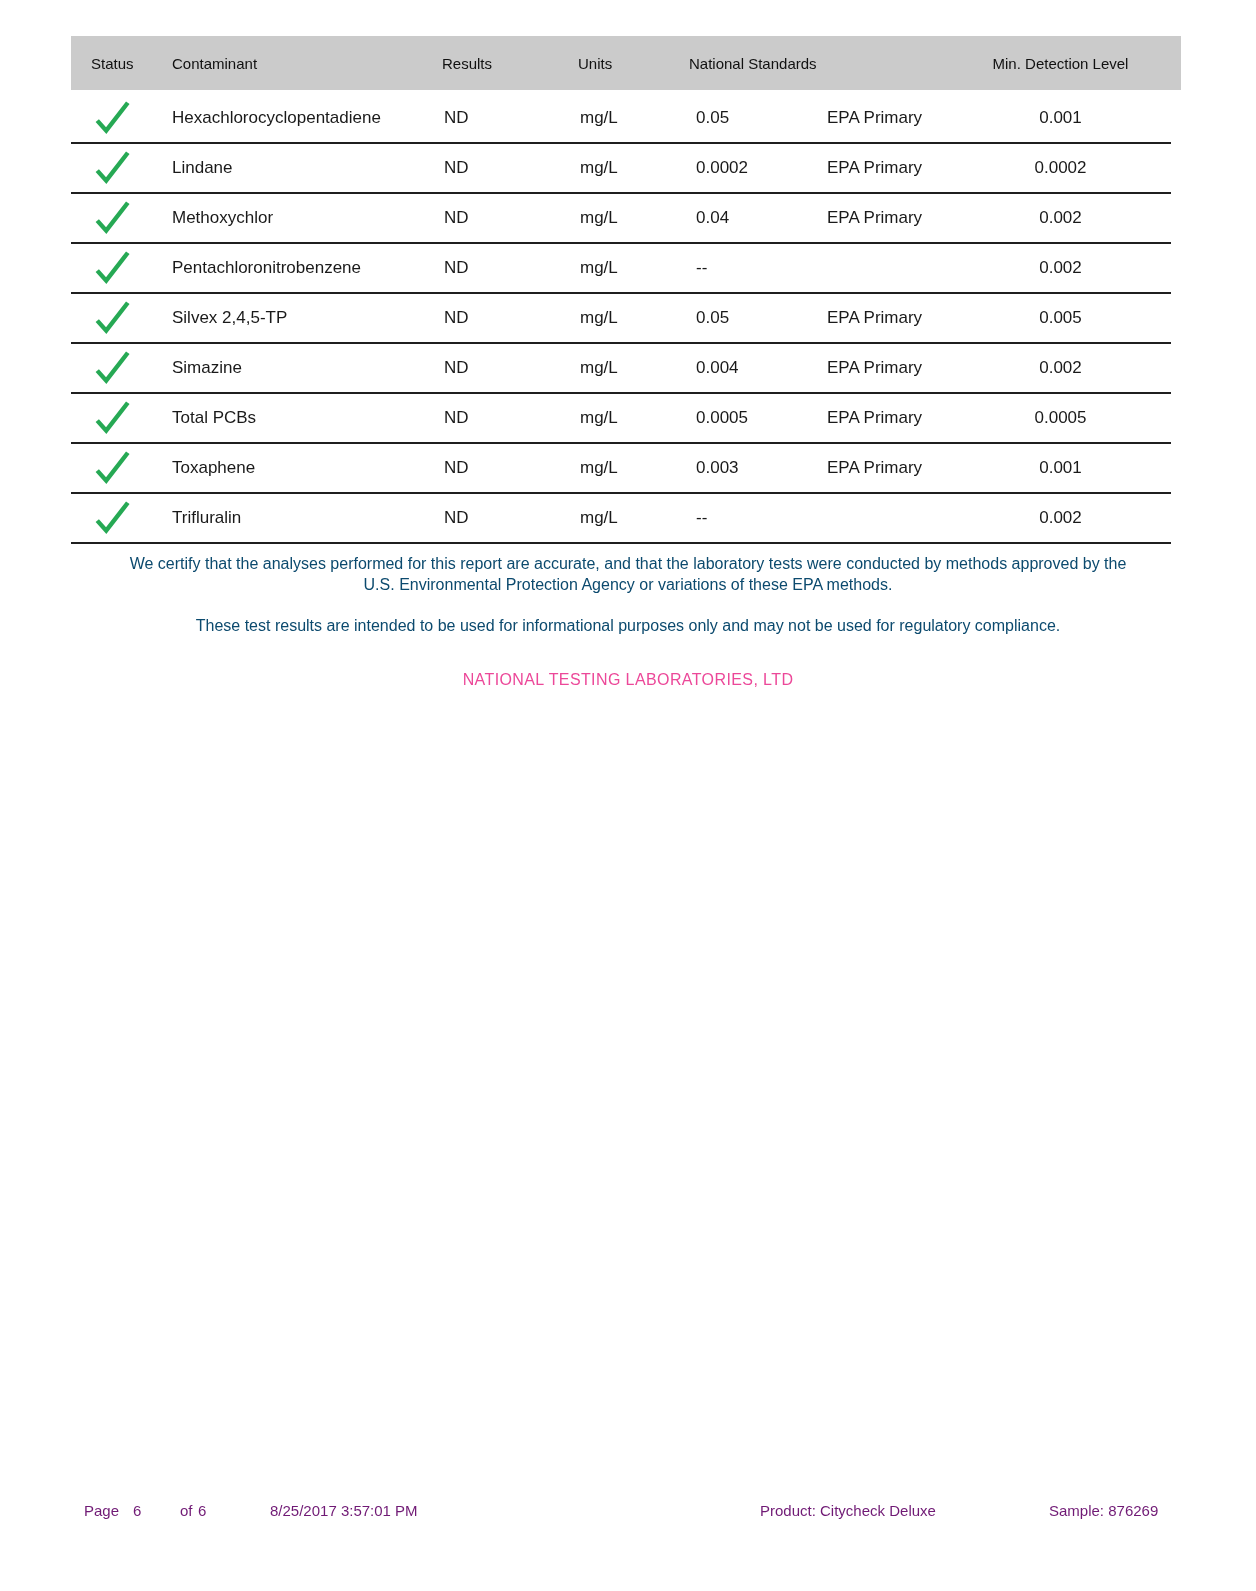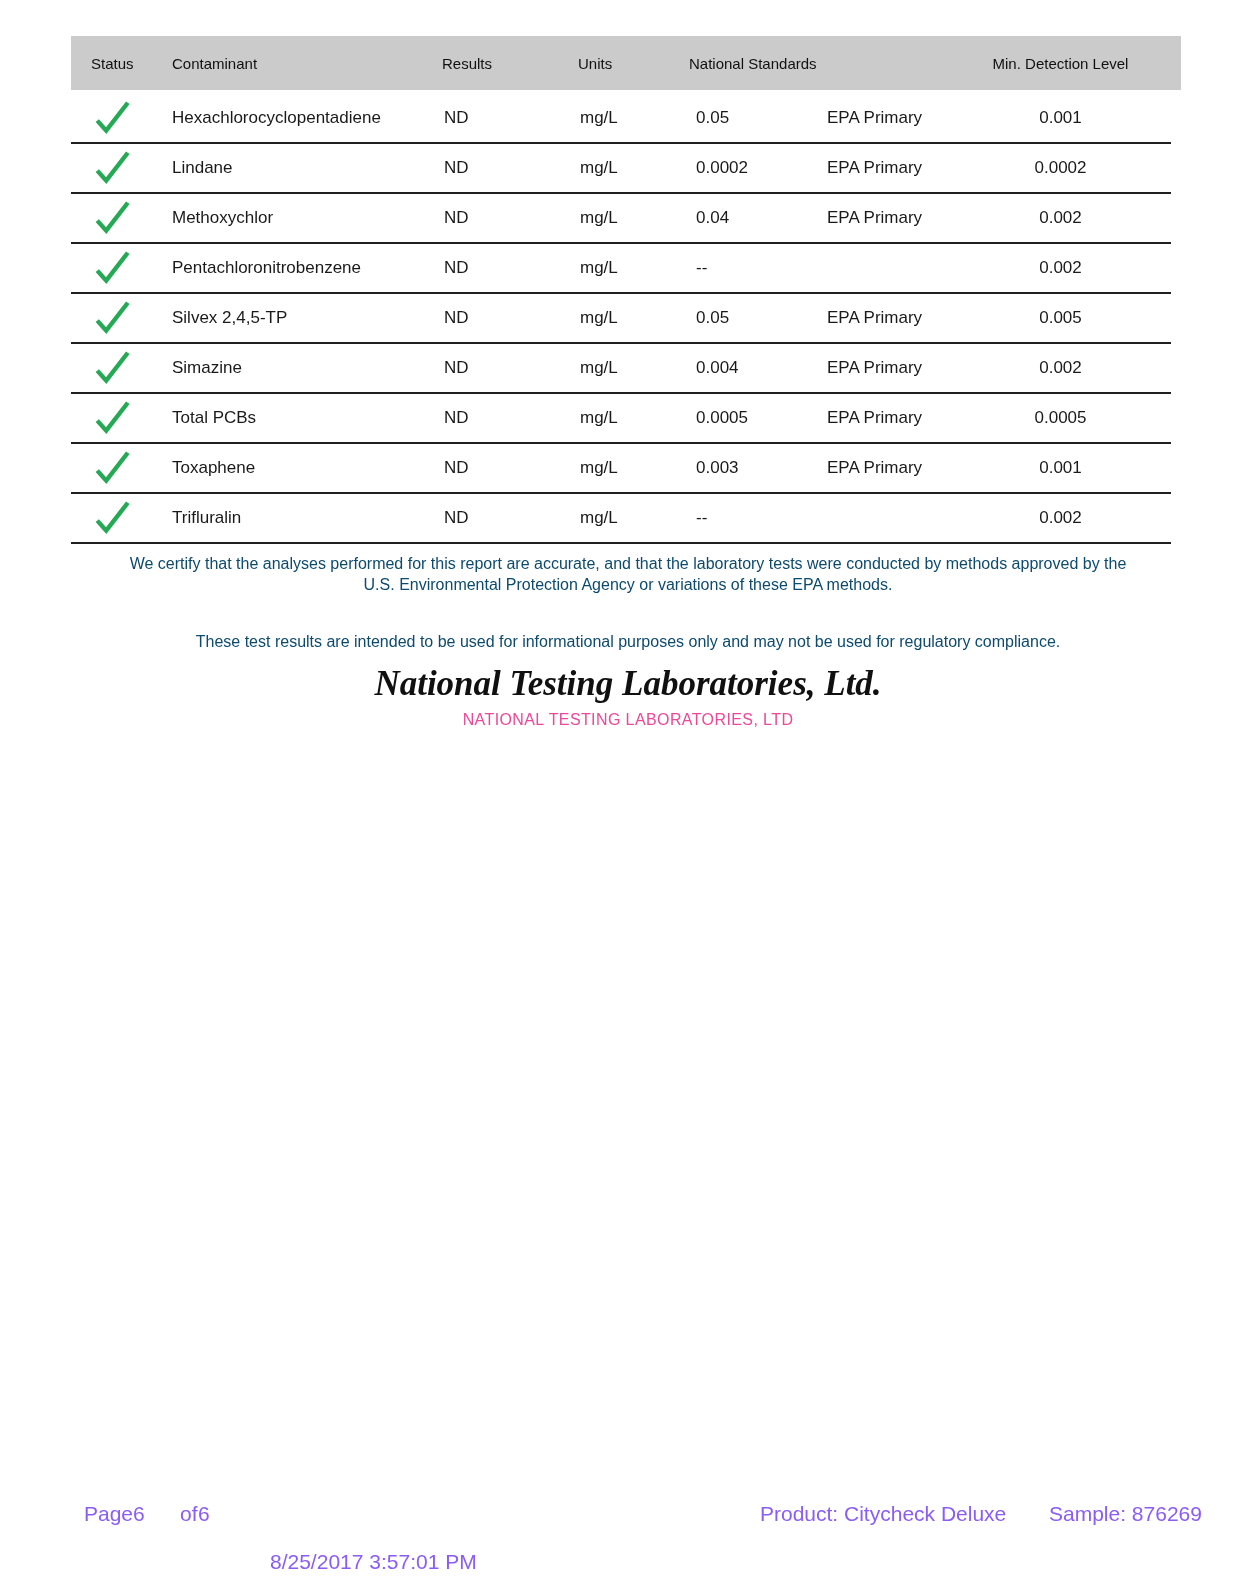--- a/index.html
+++ b/index.html
@@ -61,21 +61,21 @@
   
   .cert-block {
     position: absolute;
     left: 78px; top: 553px;
     width: 1100px;
     text-align: center;
     font-size: 16px;
     line-height: 21px;
     color: #0c4a6e;
   }
-  .cert-block p + p { margin-top: 36px; }
+  .cert-block p + p { margin-top: 20px; }
   .cert-accuracy { max-width: 1010px; margin: 0 auto; }
 
   
   .company-block {
     position: absolute;
     left: 0; top: 664px;
     width: 1256px;
     text-align: center;
   }
   .company-name {
@@ -90,29 +90,29 @@
     font-size: 16px;
     letter-spacing: 0.4px;
     color: #ec4899;
   }
 
   
   .page-footer {
     position: absolute;
     left: 0; top: 1502px;
     width: 1256px; height: 22px;
-    font-size: 21px;
-    color: #8b5cf6;
+    font-size: 15px;
+    color: #701a75;
   }
   .page-footer span { position: absolute; white-space: nowrap; }
   .f-page-label  { left: 84px; }
   .f-page-num    { left: 133px; }
   .f-of-label    { left: 180px; }
   .f-page-total  { left: 198px; }
-  .f-datetime    { left: 270px; margin-top: 48px; }
+  .f-datetime    { left: 270px; }
   .f-product     { left: 760px; }
   .f-sample      { left: 1049px; }
 </style>
 </head>
 <body>
 
 <div class="report-table">
   <div class="thead">
     <div class="th th-status">Status</div>
     <div class="th th-contaminant">Contaminant</div>
@@ -249,21 +249,20 @@
   </div>
 </div>
 </div>
 
 <div class="cert-block">
   <p class="cert-accuracy">We certify that the analyses performed for this report are accurate, and that the laboratory tests were conducted by methods approved by the U.S. Environmental Protection Agency or variations of these EPA methods.</p>
   <p class="cert-disclaimer">These test results are intended to be used for informational purposes only and may not be used for regulatory compliance.</p>
 </div>
 
 <div class="company-block">
-  <div class="company-name">National Testing Laboratories, Ltd.</div>
   <div class="company-subtitle">NATIONAL TESTING LABORATORIES, LTD</div>
 </div>
 
 <div class="page-footer">
   <span class="f-page-label">Page</span>
   <span class="f-page-num">6</span>
   <span class="f-of-label">of</span>
   <span class="f-page-total">6</span>
   <span class="f-datetime">8/25/2017 3:57:01 PM</span>
   <span class="f-product">Product: Citycheck Deluxe</span>

